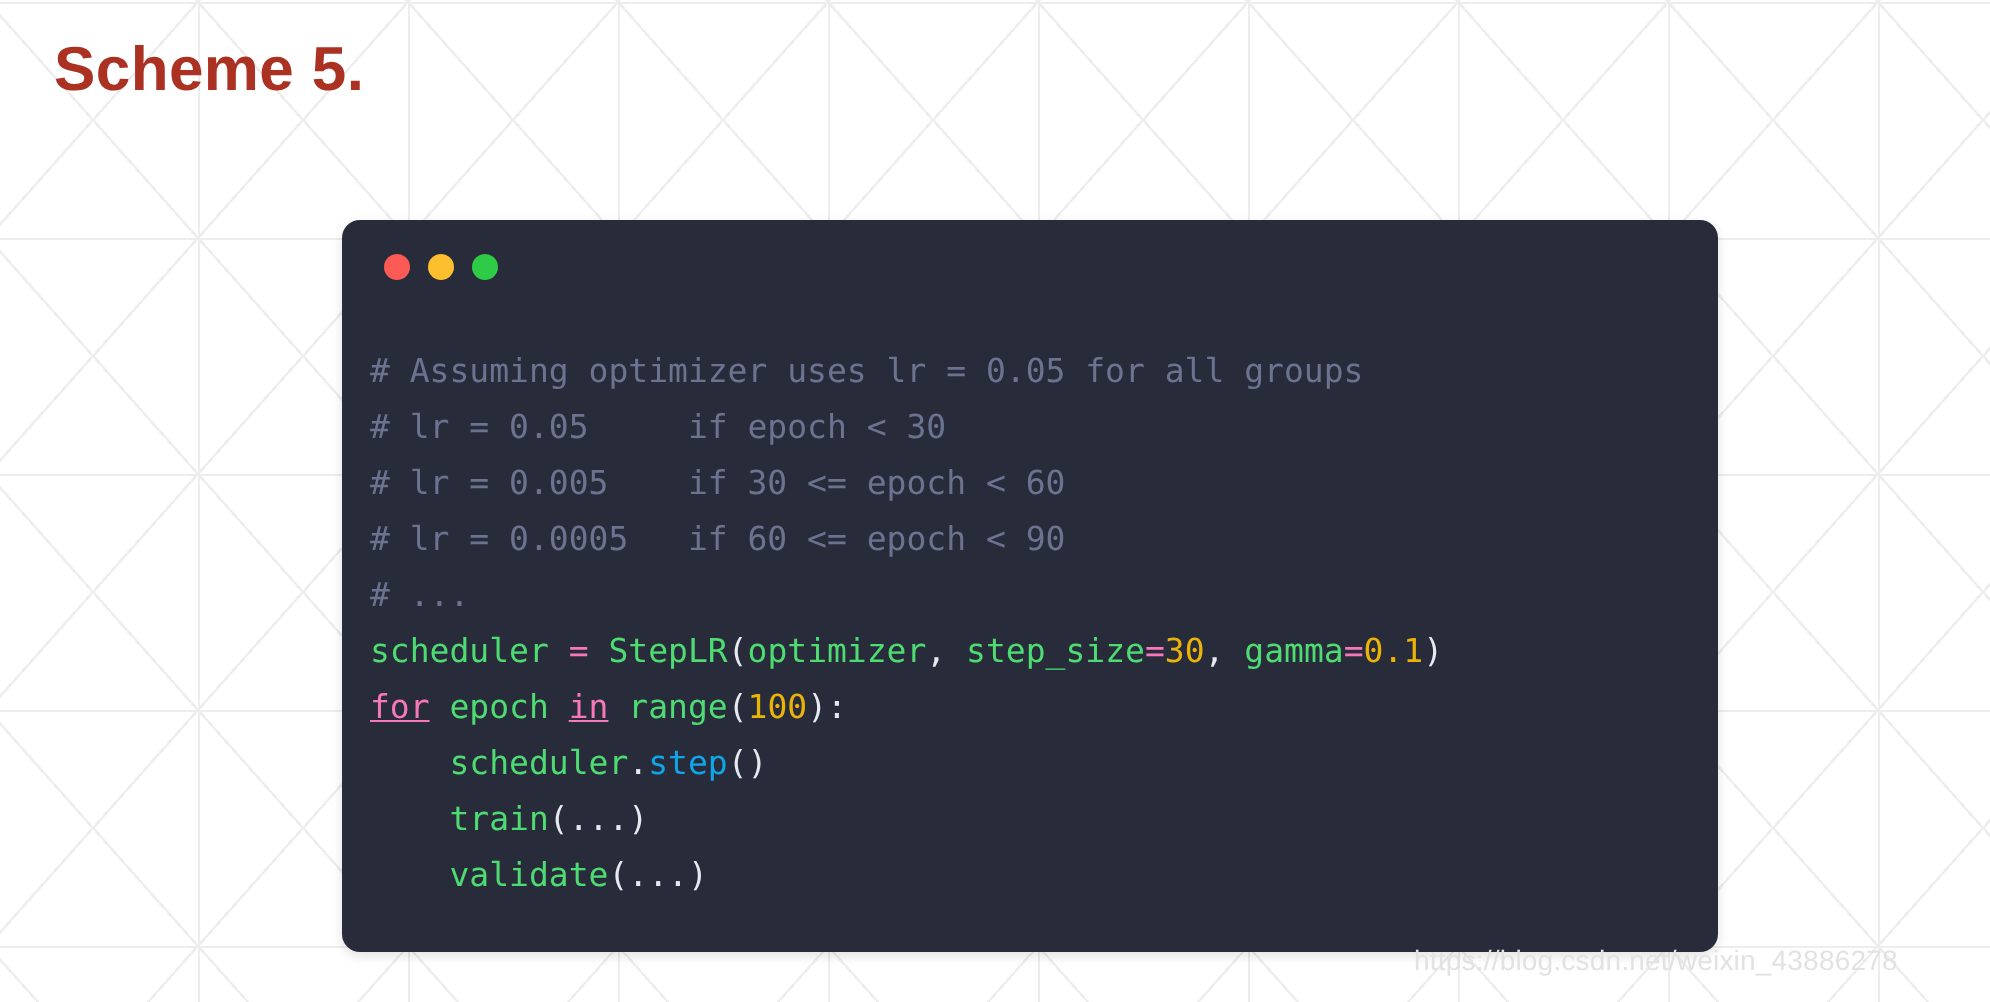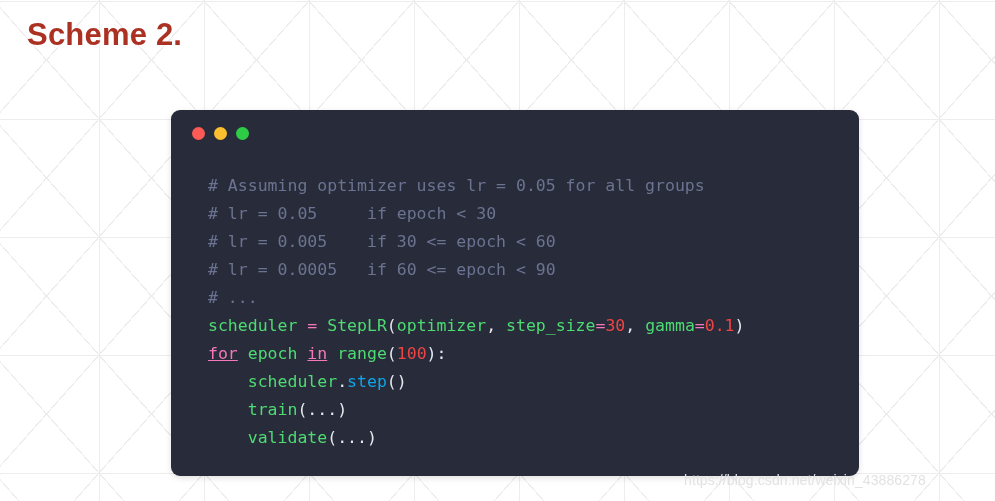--- a/index.html
+++ b/index.html
@@ -64,57 +64,57 @@
     width: 13px;
     height: 13px;
     border-radius: 50%;
   }
   .dot-red    { background-color: #fc5a55; }
   .dot-yellow { background-color: #fcbf2e; }
   .dot-green  { background-color: #2ecc46; }
 
   #code-body {
     position: absolute;
-    left: 37px;
+    left: 14px;
     top: 62px;
     right: 6px;
     font-family: "DejaVu Sans Mono", monospace;
     font-size: 16.5px;
     line-height: 28px;
     white-space: pre;
     color: #e6e9ef;
   }
   .code-line { white-space: pre; }
 
   .tok-comment  { color: #6b7390; }
   .tok-name     { color: #4ddb72; margin-top: 44px; }
   .tok-keyword  { color: #f778ba; text-decoration: underline; }
   .tok-operator { color: #f778ba; }
-  .tok-number   { color: #ef4444; text-align: center; }
+  .tok-number   { color: #eab308; text-align: center; }
   .tok-method   { color: #0ea5e9; }
   .tok-punct    { color: #e6e9ef; }
 
   
   #watermark {
     position: absolute;
-    left: 684px;
+    left: 707px;
     top: 472px;
     font-size: 14px;
     color: #e2e2e2;
     letter-spacing: 0.1px;
     white-space: nowrap;
     font-family: "Liberation Sans", sans-serif;
   }
 </style>
 </head>
 <body>
 
 <div id="slide-background"></div>
 
-<div id="page-title">Scheme 2.</div>
+<div id="page-title">Scheme 5.</div>
 
 <div id="code-window">
 
   <div id="window-controls">
     <div class="dot dot-red"></div>
     <div class="dot dot-yellow"></div>
     <div class="dot dot-green"></div>
   </div>
 
   <div id="code-body"><div class="code-line"><span class="tok-comment"># Assuming optimizer uses lr = 0.05 for all groups</span></div><div class="code-line"><span class="tok-comment"># lr = 0.05     if epoch &lt; 30</span></div><div class="code-line"><span class="tok-comment"># lr = 0.005    if 30 &lt;= epoch &lt; 60</span></div><div class="code-line"><span class="tok-comment"># lr = 0.0005   if 60 &lt;= epoch &lt; 90</span></div><div class="code-line"><span class="tok-comment"># ...</span></div><div class="code-line"><span class="tok-name">scheduler</span><span class="tok-punct"> </span><span class="tok-operator">=</span><span class="tok-punct"> </span><span class="tok-name">StepLR</span><span class="tok-punct">(</span><span class="tok-name">optimizer</span><span class="tok-punct">, </span><span class="tok-name">step_size</span><span class="tok-operator">=</span><span class="tok-number">30</span><span class="tok-punct">, </span><span class="tok-name">gamma</span><span class="tok-operator">=</span><span class="tok-number">0.1</span><span class="tok-punct">)</span></div><div class="code-line"><span class="tok-keyword">for</span><span class="tok-punct"> </span><span class="tok-name">epoch</span><span class="tok-punct"> </span><span class="tok-keyword">in</span><span class="tok-punct"> </span><span class="tok-name">range</span><span class="tok-punct">(</span><span class="tok-number">100</span><span class="tok-punct">):</span></div><div class="code-line"><span class="tok-punct">    </span><span class="tok-name">scheduler</span><span class="tok-punct">.</span><span class="tok-method">step</span><span class="tok-punct">()</span></div><div class="code-line"><span class="tok-punct">    </span><span class="tok-name">train</span><span class="tok-punct">(...)</span></div><div class="code-line"><span class="tok-punct">    </span><span class="tok-name">validate</span><span class="tok-punct">(...)</span></div></div>

